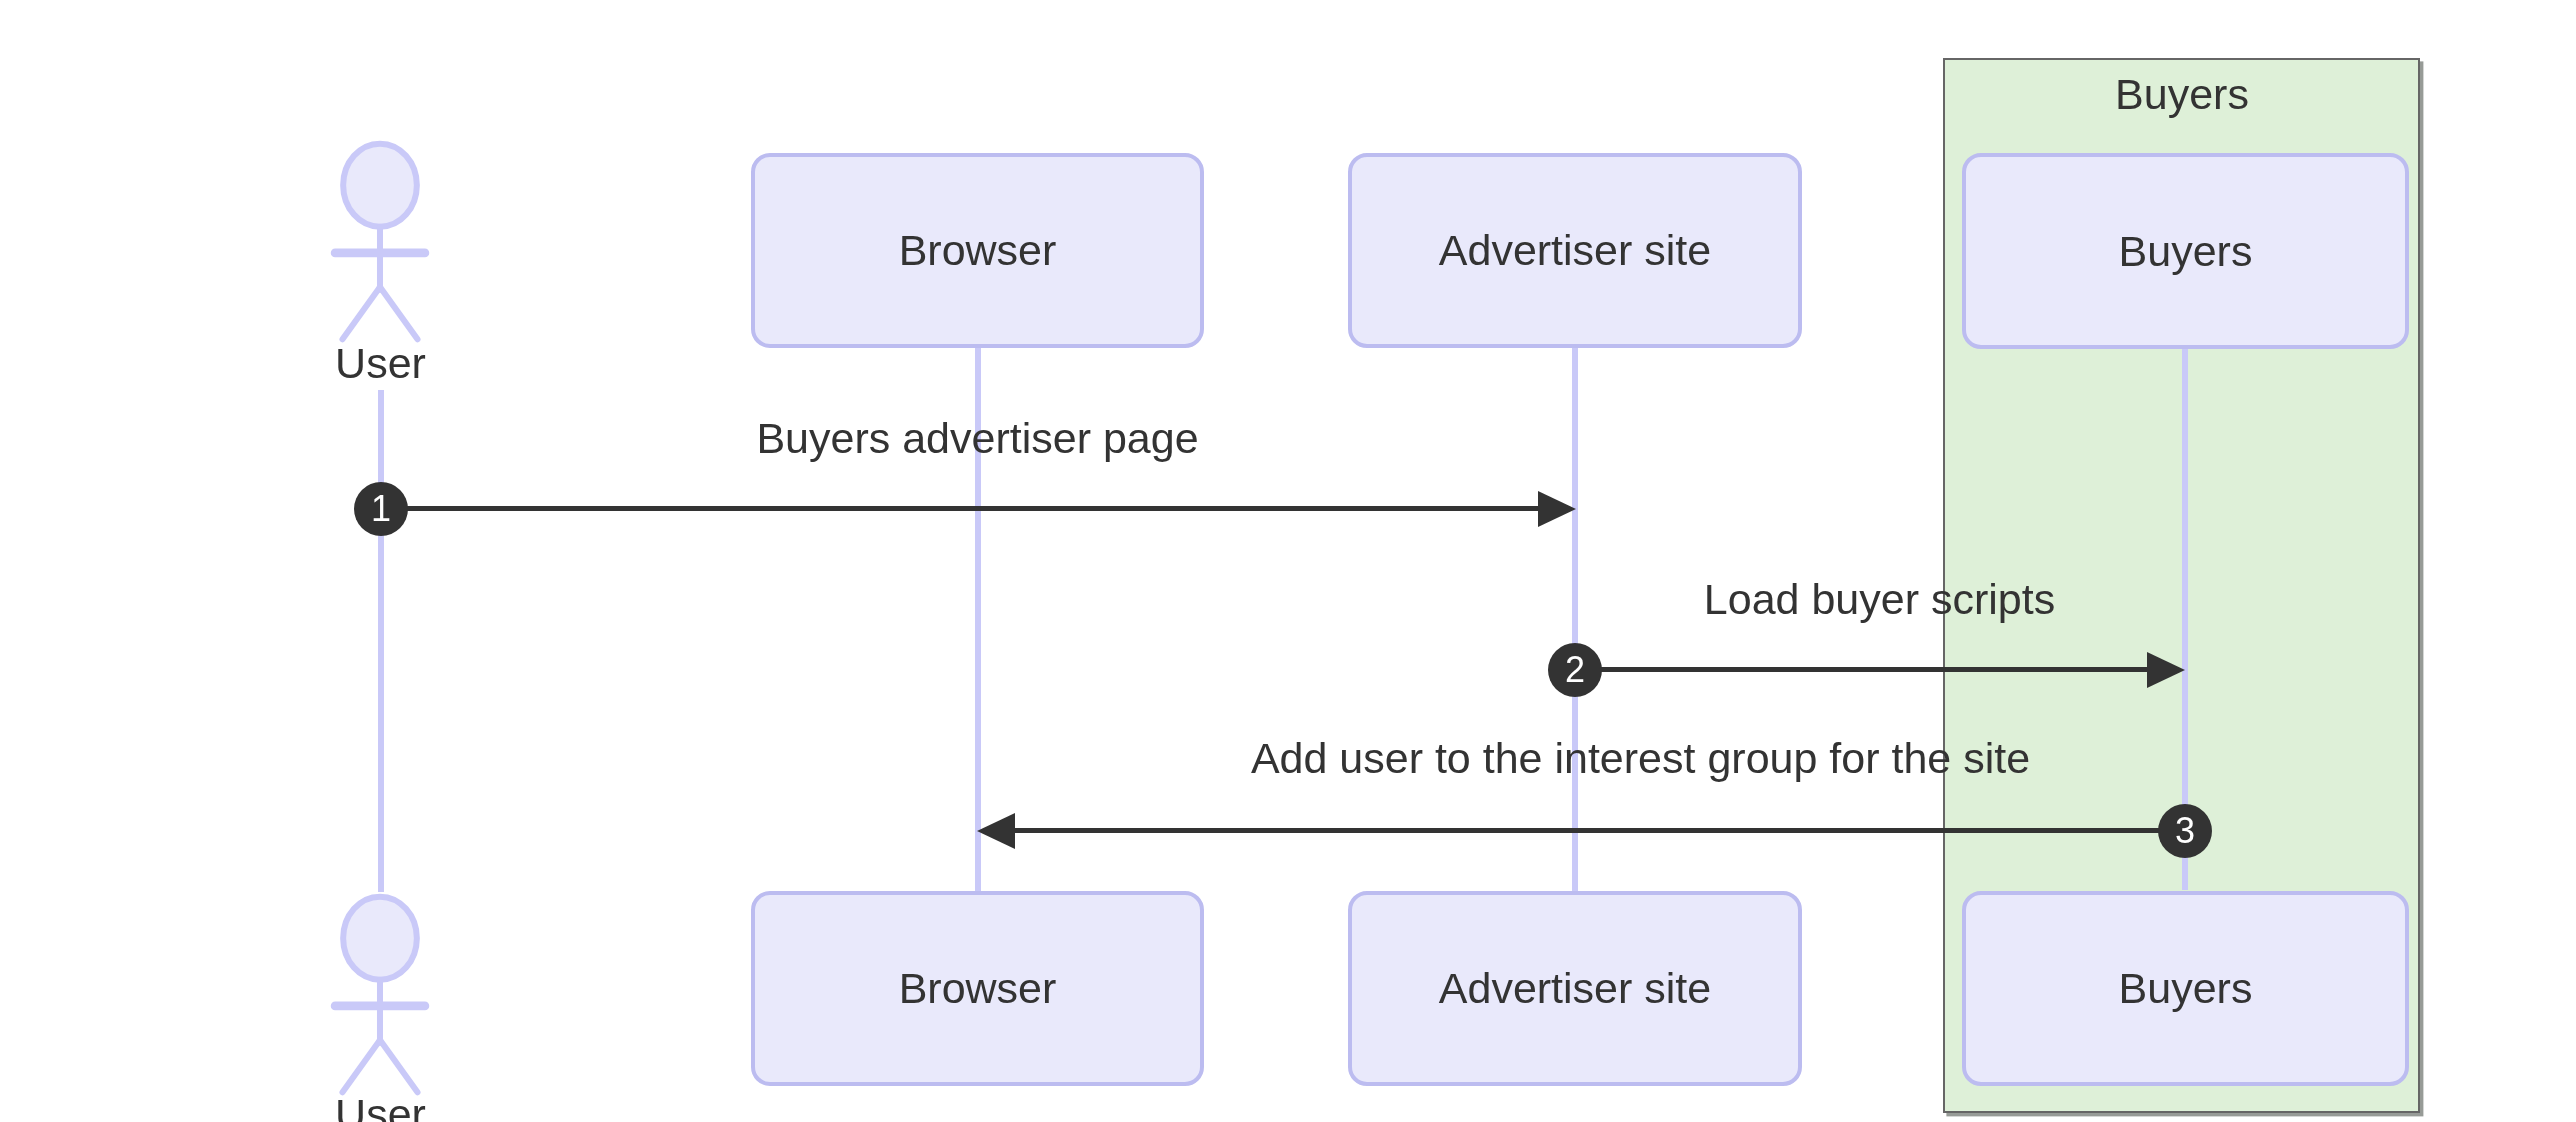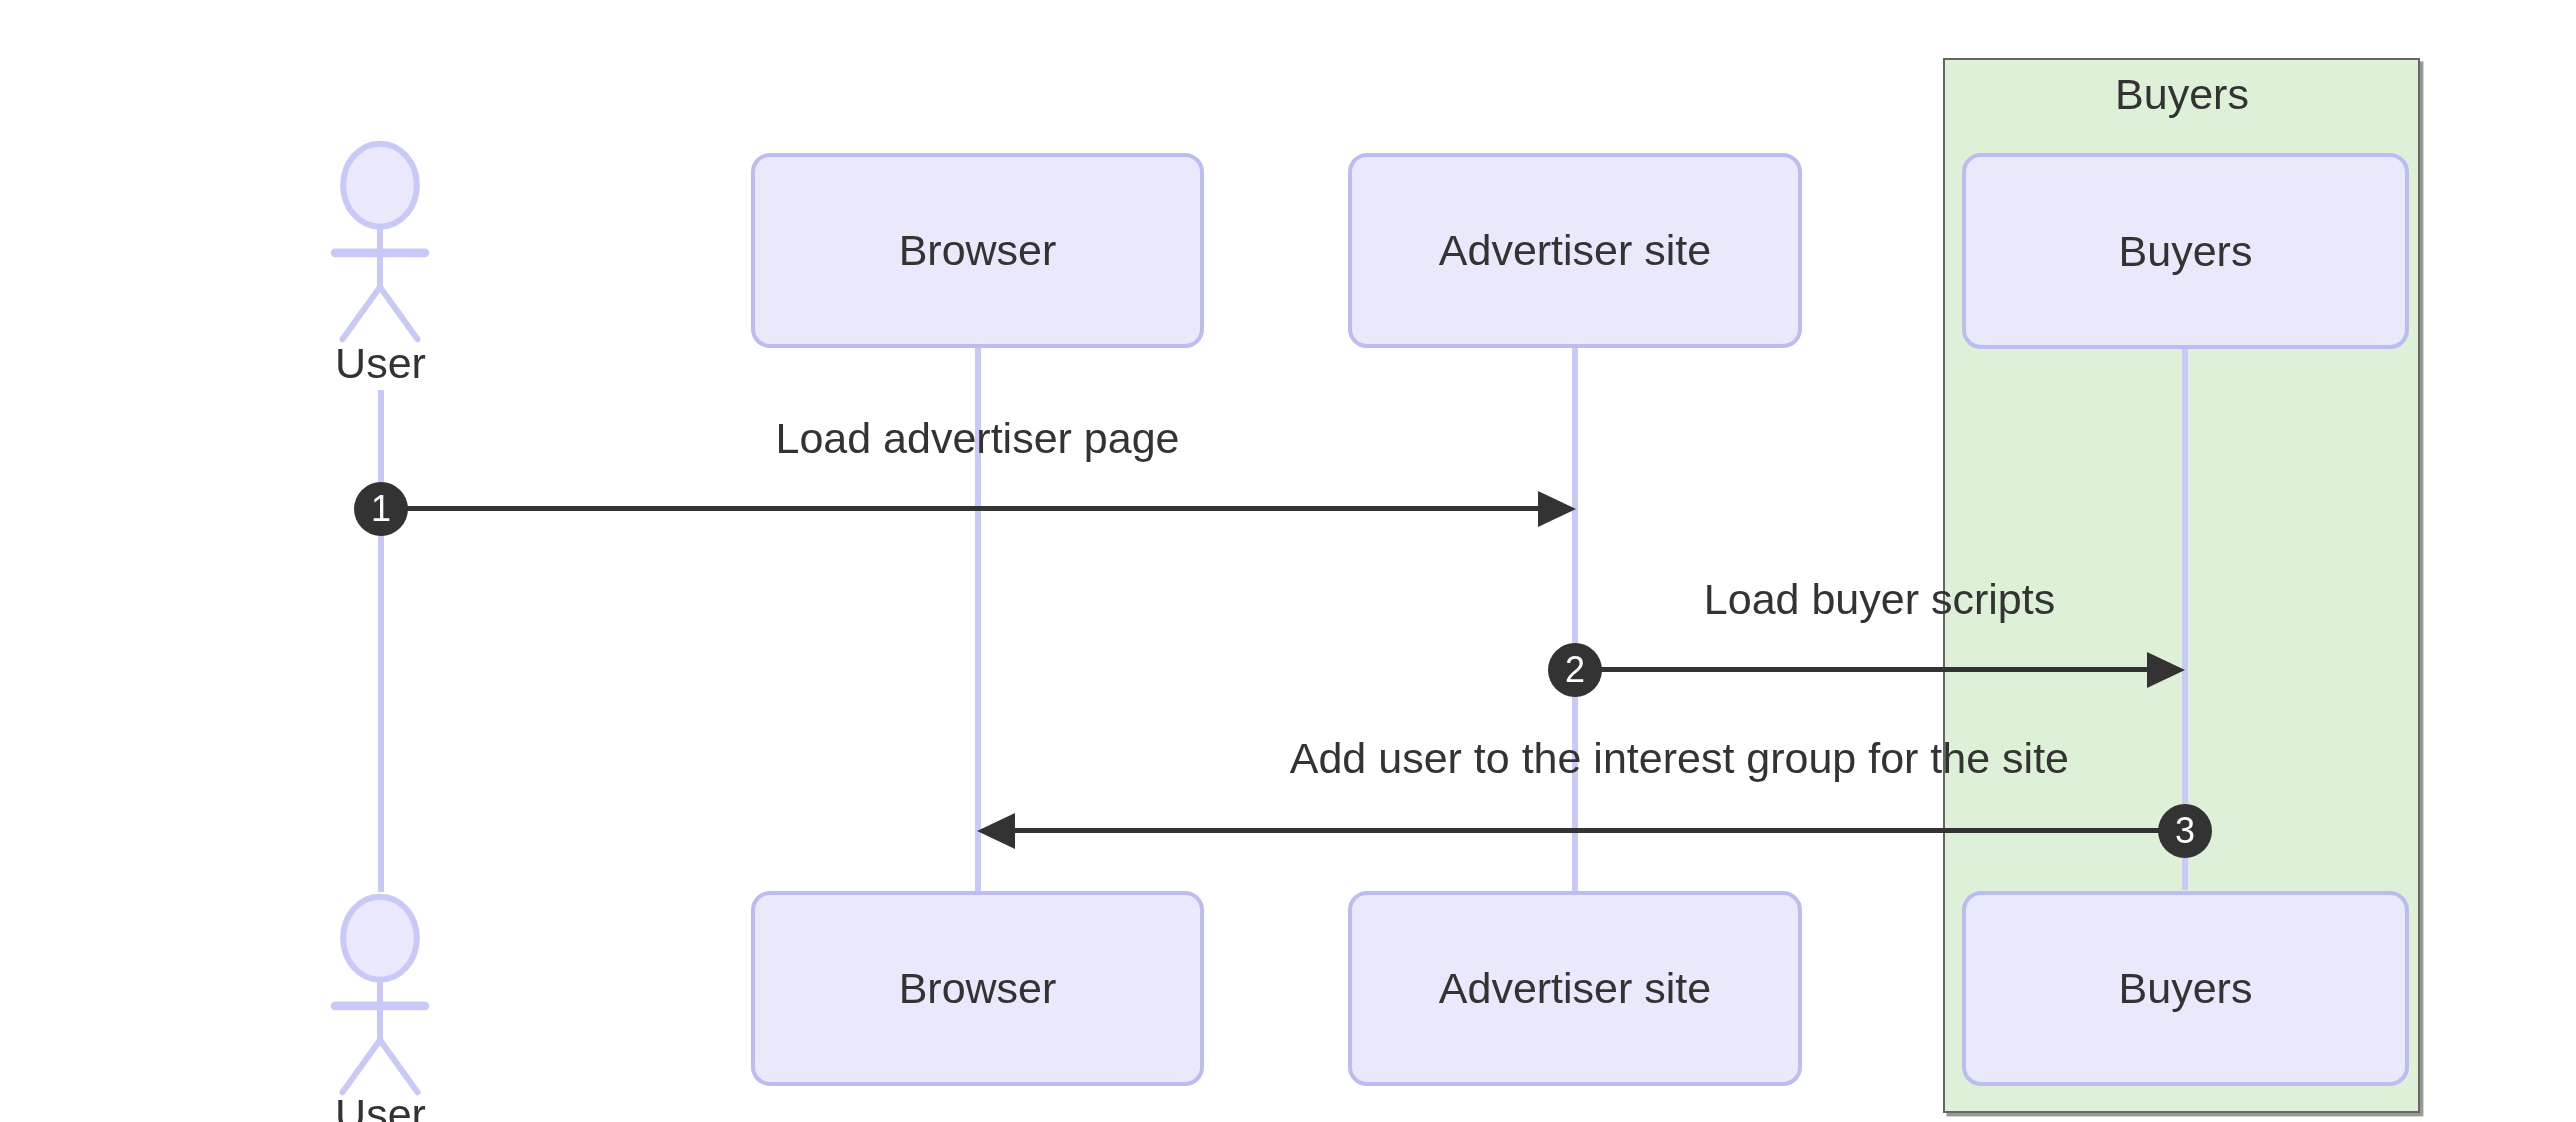--- a/index.html
+++ b/index.html
@@ -129,31 +129,31 @@
   <div class="participant" style="left:751px;top:129px;width:453px;height:195px;">
     <span>Browser</span>
   </div>
   <div class="participant" style="left:1348px;top:129px;width:454px;height:195px;">
     <span>Advertiser site</span>
   </div>
   <div class="participant" style="left:1962px;top:129px;width:447px;height:196px;">
     <span>Buyers</span>
   </div>
 
-  <div class="message" style="left:441px;top:386px;width:1073px;">Load advertiser page</div>
+  <div class="message" style="left:441px;top:386px;width:1073px;">Buyers advertiser page</div>
   <div class="msg-line" style="left:380px;top:482px;width:1171px;"></div>
   <div class="head-right" style="left:1538px;top:467px;"></div>
   <div class="seq-badge" style="left:354px;top:458px;">1</div>
 
   <div class="message" style="left:1343px;top:547px;width:1073px;">Load buyer scripts</div>
   <div class="msg-line" style="left:1575px;top:643px;width:587px;"></div>
   <div class="head-right" style="left:2147px;top:628px;"></div>
   <div class="seq-badge" style="left:1548px;top:619px;">2</div>
 
-  <div class="message" style="left:996px;top:706px;width:1073px;text-align:right;">Add user to the interest group for the site</div>
+  <div class="message" style="left:1104px;top:706px;width:1073px;">Add user to the interest group for the site</div>
   <div class="msg-line" style="left:1010px;top:804px;width:1175px;"></div>
   <div class="head-left" style="left:977px;top:789px;"></div>
   <div class="seq-badge" style="left:2158px;top:780px;">3</div>
 
   <svg class="actor-figure" style="left:313px;top:863px;" width="134" height="215" viewBox="0 0 200 320">
     <ellipse cx="100" cy="76" rx="55" ry="62"></ellipse>
     <line x1="100" y1="138" x2="100" y2="232"></line>
     <line class="arms" x1="33" y1="177" x2="167" y2="177"></line>
     <line x1="100" y1="228" x2="44" y2="306"></line>
     <line x1="100" y1="228" x2="156" y2="306"></line>

